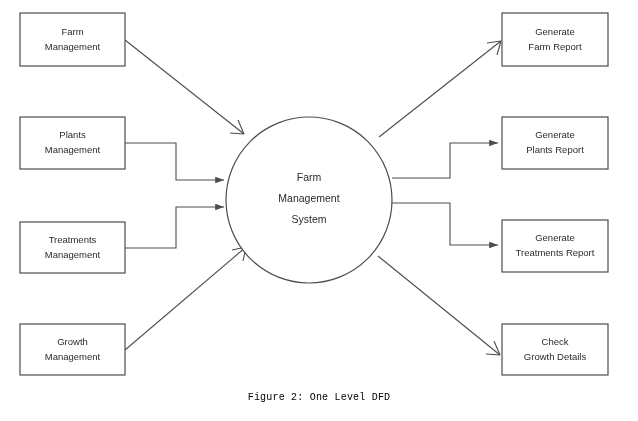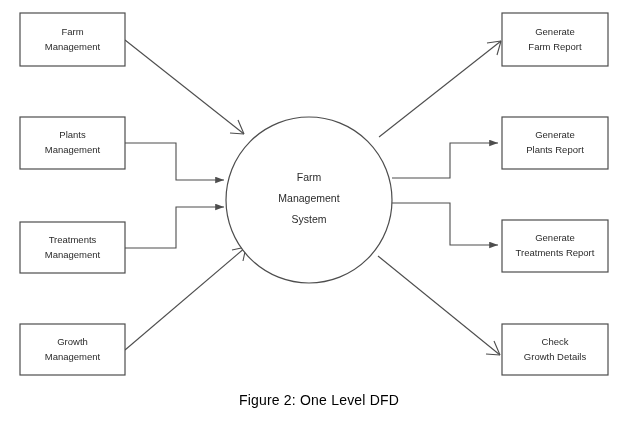--- a/index.html
+++ b/index.html
@@ -52,22 +52,22 @@
     fill: #2b2b2b;
     text-anchor: middle;
     dominant-baseline: middle;
   }
   .caption {
     position: absolute;
     left: 0;
     top: 392px;
     width: 638px;
     text-align: center;
-    font-family: Liberation Sans, sans-serif;
-    font-size: 14px;
+    font-family: Liberation Mono, monospace;
+    font-size: 10px;
     color: #000000;
     letter-spacing: 0.2px;
   }
 </style>
 </head>
 <body>
 
 <div id="page">
 
   <svg id="dfd-svg" viewBox="0 0 638 421">

